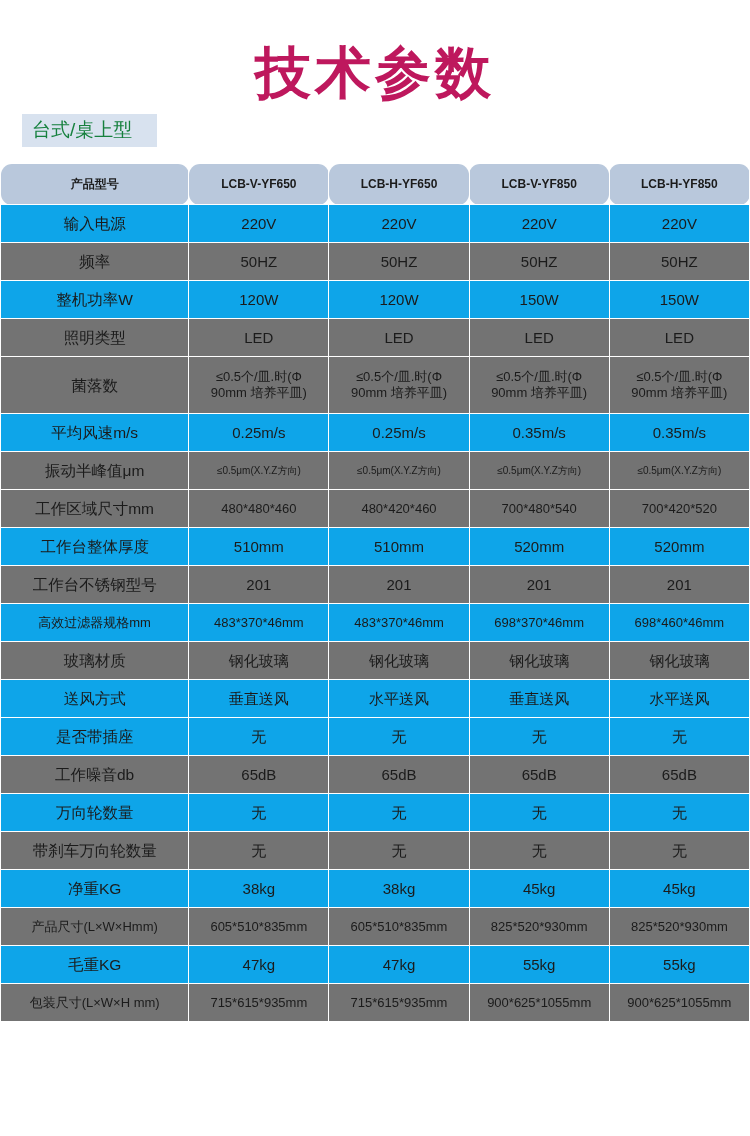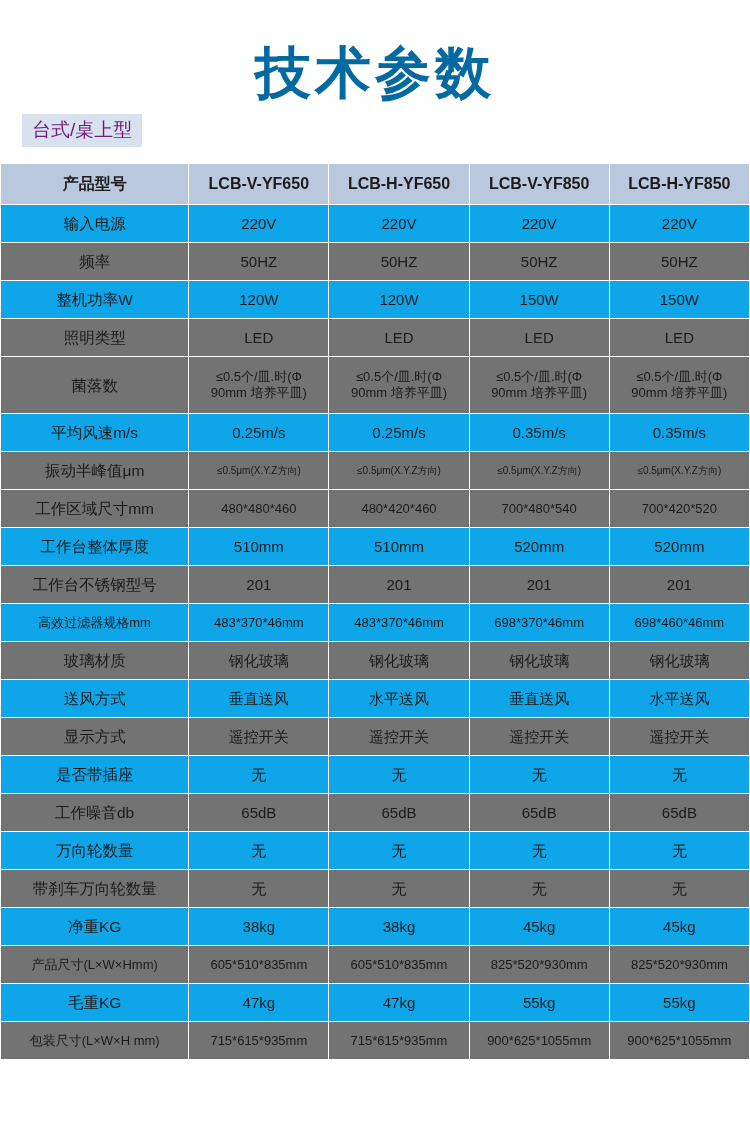--- a/index.html
+++ b/index.html
@@ -18,33 +18,33 @@
     position: relative;
     width: 750px;
     height: 1136px;
     box-sizing: border-box;
   }
   .title {
     text-align: center;
     font-size: 56px;
     font-weight: bold;
     letter-spacing: 4px;
-    color: #0369a1;
+    color: #be185d;
     padding-top: 42px;
     line-height: 1.1;
   }
   .subtitle-wrap {
     padding: 10px 0 0 22px;
   }
   .subtitle {
     display: inline-block;
     background: #d8e2ef;
-    color: #701a75;
+    color: #15803d;
     font-size: 19px;
-    padding: 5px 10px 6px 10px;
+    padding: 5px 25px 6px 10px;
     line-height: 1.2;
   }
   table {
     border-collapse: collapse;
     width: 750px;
     table-layout: fixed;
     margin-top: 16px;
   }
   col.label-col { width: 188px; }
   col.data-col { width: 140px; }
@@ -54,22 +54,23 @@
     vertical-align: middle;
     font-size: 15px;
     height: 33px;
     padding: 2px 2px;
     line-height: 1.25;
     word-break: break-all;
   }
   tr.header-row td {
     background: #b9c8dc;
     font-weight: bold;
-    font-size: 16px;
+    font-size: 12px;
     height: 36px;
+    border-radius: 11px;
   }
   tr.odd td { background: #0ea5e9; }
   tr.even td { background: #737373; }
   td.label {
     font-weight: normal;
     font-size: 15.5px;
   }
   tr.header-row td.label { font-weight: bold; }
   td.small { font-size: 13px; }
   td.xsmall { font-size: 10px; }
@@ -186,27 +187,20 @@
           <td class="">钢化玻璃</td>
           <td class="">钢化玻璃</td>
         </tr>
         <tr class="odd">
           <td class="label">送风方式</td>
           <td class="">垂直送风</td>
           <td class="">水平送风</td>
           <td class="">垂直送风</td>
           <td class="">水平送风</td>
         </tr>
-        <tr class="even">
-          <td class="label">显示方式</td>
-          <td class="">遥控开关</td>
-          <td class="">遥控开关</td>
-          <td class="">遥控开关</td>
-          <td class="">遥控开关</td>
-        </tr>
         <tr class="odd">
           <td class="label">是否带插座</td>
           <td class="">无</td>
           <td class="">无</td>
           <td class="">无</td>
           <td class="">无</td>
         </tr>
         <tr class="even">
           <td class="label">工作噪音db</td>
           <td class="">65dB</td>

